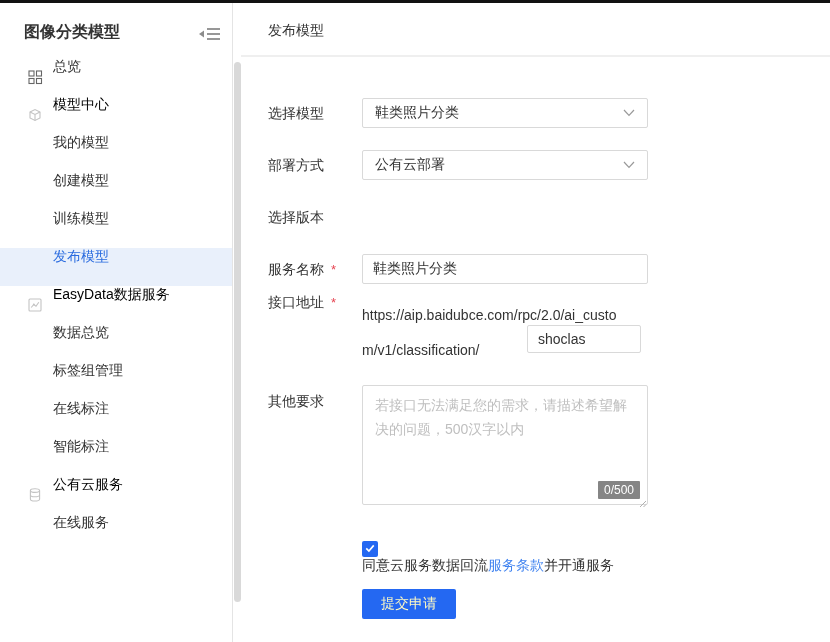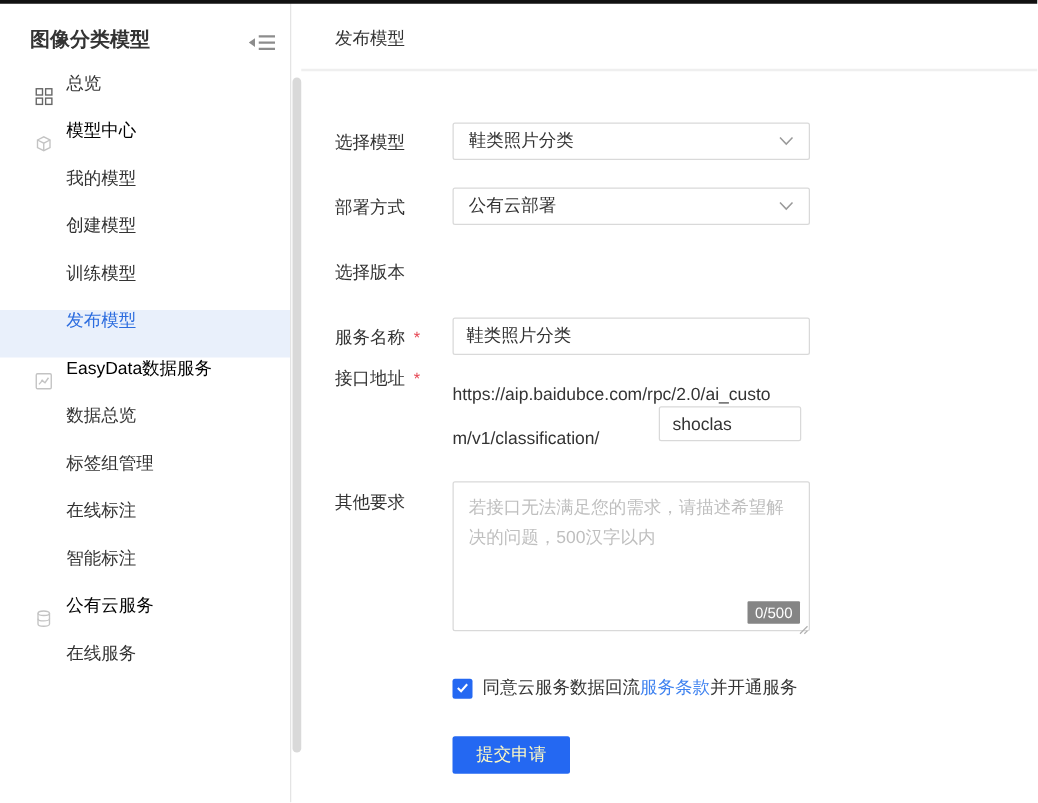--- a/index.html
+++ b/index.html
@@ -86,21 +86,21 @@
     border: 1px solid #d9d9d9; border-radius: 2px;
     font-size: 14px; line-height: 24px; color: #333; padding: 7px 12px;
   }
   .textarea-wrap textarea::placeholder { color: #bfbfbf; }
   .char-counter {
     position: absolute; right: 8px; bottom: 6px;
     background: #858585; color: #ffffff; font-size: 12px;
     padding: 1px 6px; border-radius: 1px; line-height: 16px;
   }
   .resize-handle { position: absolute; right: 1px; bottom: 1px; width: 9px; height: 9px; cursor: nwse-resize; }
-  .agree-row { position: absolute; left: 121px; top: 541px; display: flex; align-items: flex-end; }
+  .agree-row { position: absolute; left: 121px; top: 541px; display: flex; align-items: flex-start; flex-direction: column; }
   .checkbox {
     width: 16px; height: 16px; background: #2468f2; border-radius: 2px;
     display: inline-flex; align-items: center; justify-content: center;
     margin-right: 8px; cursor: pointer; flex: none;
   }
   .agree-text { font-size: 14px; color: #333; white-space: nowrap; }
   .agree-link { color: #4083f0; cursor: pointer; text-decoration: none; }
   .submit-btn {
     position: absolute; left: 121px; top: 589px; width: 94px; height: 30px;
     background: #2468f2; color: #fef9c3; border: none; border-radius: 2px;

